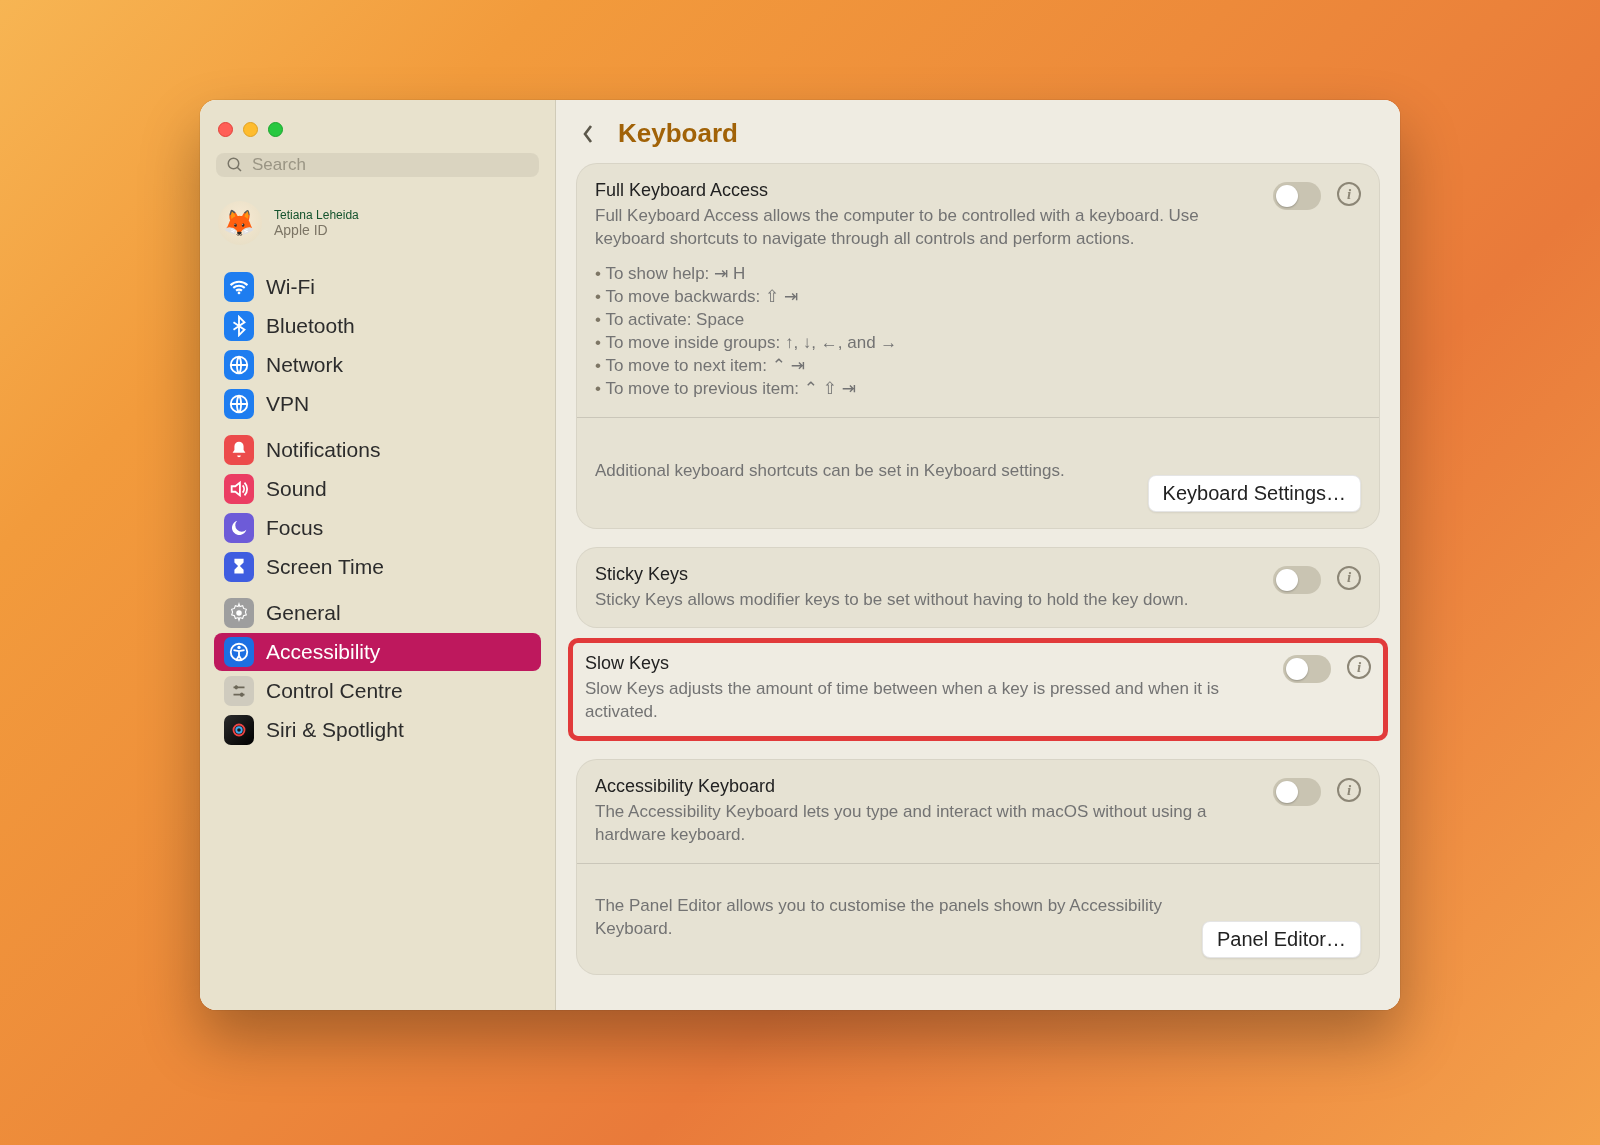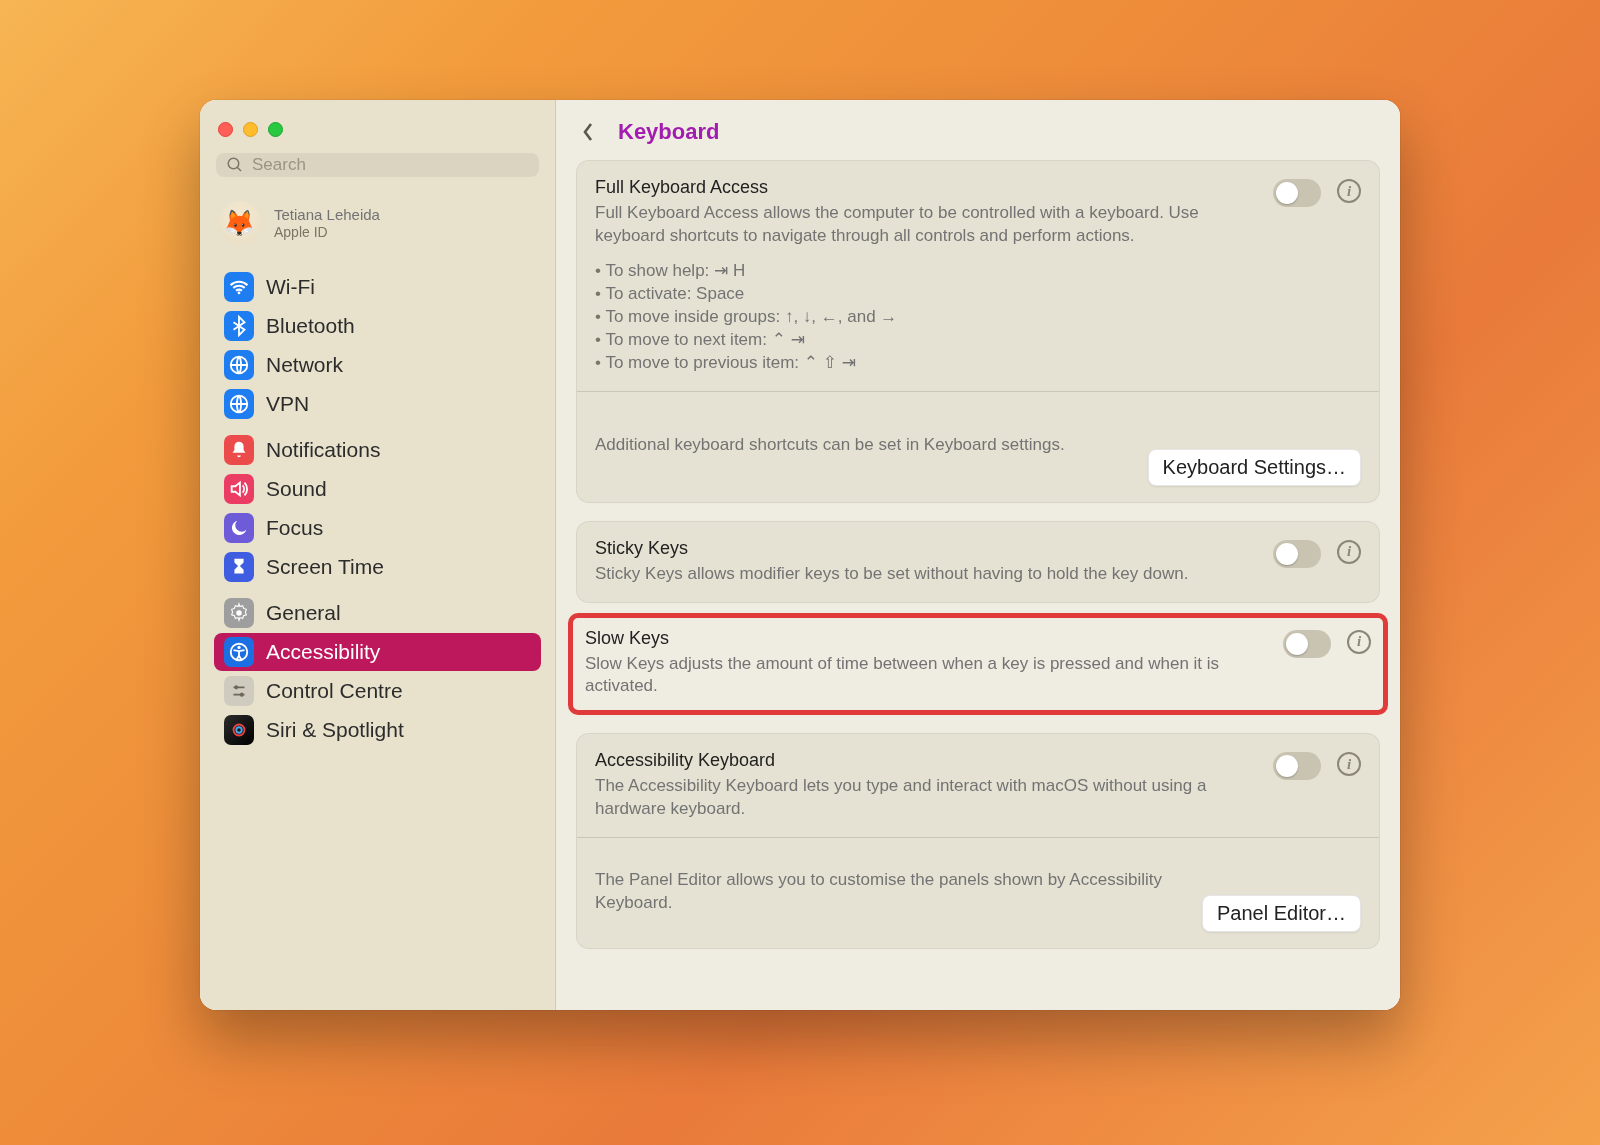--- a/index.html
+++ b/index.html
@@ -44,21 +44,21 @@
   .user-row {
     display: flex; align-items: center; gap: 12px;
     padding: 10px 8px 16px 8px;
   }
   .avatar {
     width: 44px; height: 44px; border-radius: 50%;
     background: radial-gradient(circle at 50% 40%, #f8ead3, #e4dcc3);
     display:flex; align-items:center; justify-content:center;
     font-size: 26px;
   }
-  .user-name { font-size: 15px; color: #737373; line-height: 1.2; }
+  .user-name { font-size: 12px; color: #14532d; line-height: 1.2; }
   .user-sub { font-size: 14px; color: #7c7565; }
   .sb-group { padding-top: 6px; }
   .sb-item {
     display:flex; align-items:center; gap: 12px;
     padding: 4px 10px;
     border-radius: 8px;
     margin: 1px 4px;
     font-size: 21px; color: #2c2c2c;
     cursor: default;
   }
@@ -81,26 +81,26 @@
   .sb-icon.b-siri   { background: linear-gradient(135deg,#2b2b2b,#000); }
 
   
   .content { flex: 1; background: #efece2; display:flex; flex-direction:column; }
   .header {
     display:flex; align-items:center; gap: 16px;
     padding: 18px 24px 14px 18px;
   }
   .back-btn { width: 28px; height: 28px; display:flex; align-items:center; justify-content:center; border-radius: 6px; }
   .back-btn svg { width: 14px; height: 20px; fill: none; stroke: #5b574a; stroke-width: 2.6; }
-  .title { font-size: 22px; font-weight: 700; color: #a21caf; }
+  .title { font-size: 26px; font-weight: 700; color: #a16207; }
   .scroll { padding: 0 20px 0 20px; overflow: hidden; }
   .card {
     background: #e6e2d3;
     border: 1px solid rgba(0,0,0,.06);
-    border-radius: 13px;
+    border-radius: 21px;
     padding: 16px 18px;
     margin-bottom: 18px;
   }
   .row {
     display:flex; align-items:flex-start; gap: 16px;
   }
   .row .row-body { flex:1; }
   .h { font-size: 18px; color: #222; font-weight: 500; }
   .desc, .bullet, .bottom-desc { font-size: 17px; color: #737373; line-height: 1.35; }
   .desc { margin-top: 4px; }
@@ -295,20 +295,21 @@
 
     <div class="scroll">
 
       <div class="card">
         <div class="row">
           <div class="row-body">
             <div class="h">Full Keyboard Access</div>
             <div class="desc">Full Keyboard Access allows the computer to be controlled with a keyboard. Use keyboard shortcuts to navigate through all controls and perform actions.</div>
             <div class="bullets">
               <div class="bullet">To show help: ⇥ H</div>
+              <div class="bullet">To move backwards: ⇧ ⇥</div>
               <div class="bullet">To activate: Space</div>
               <div class="bullet">To move inside groups: ↑, ↓, ←, and →</div>
               <div class="bullet">To move to next item: ⌃ ⇥</div>
               <div class="bullet">To move to previous item: ⌃ ⇧ ⇥</div>
             </div>
           </div>
           <div class="toggle"></div>
           <div class="info-btn">i</div>
         </div>
         <hr>

